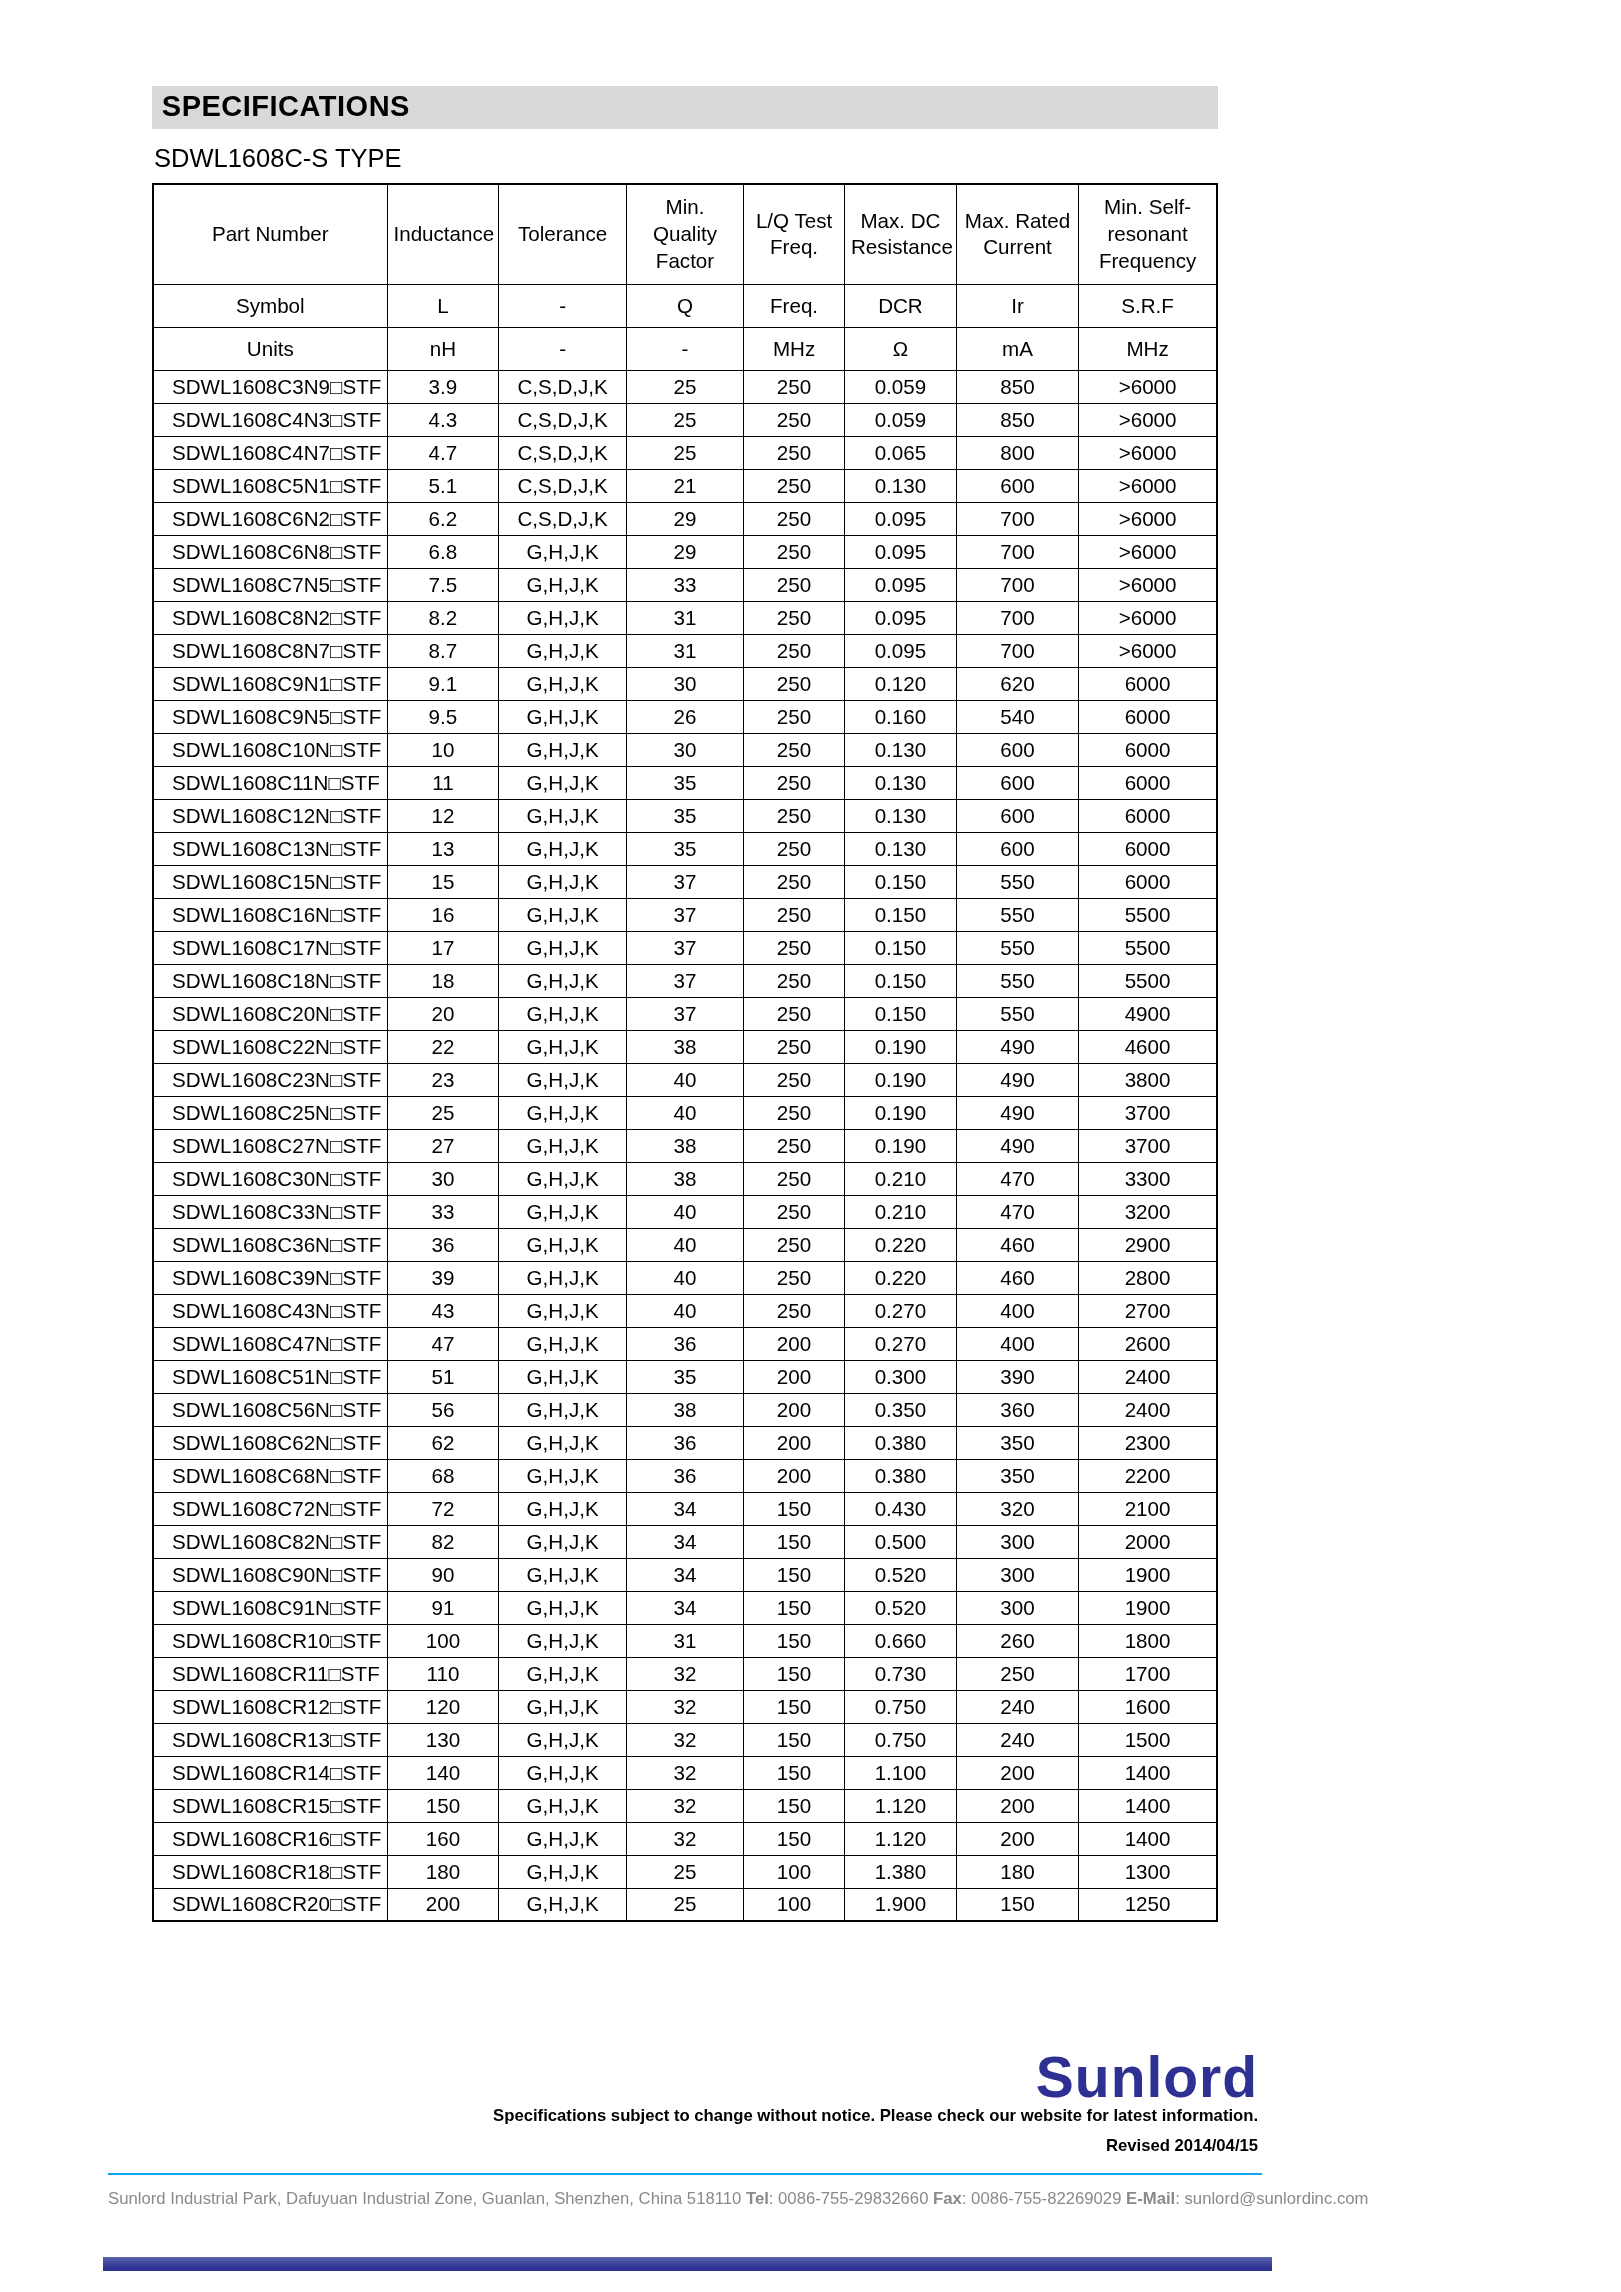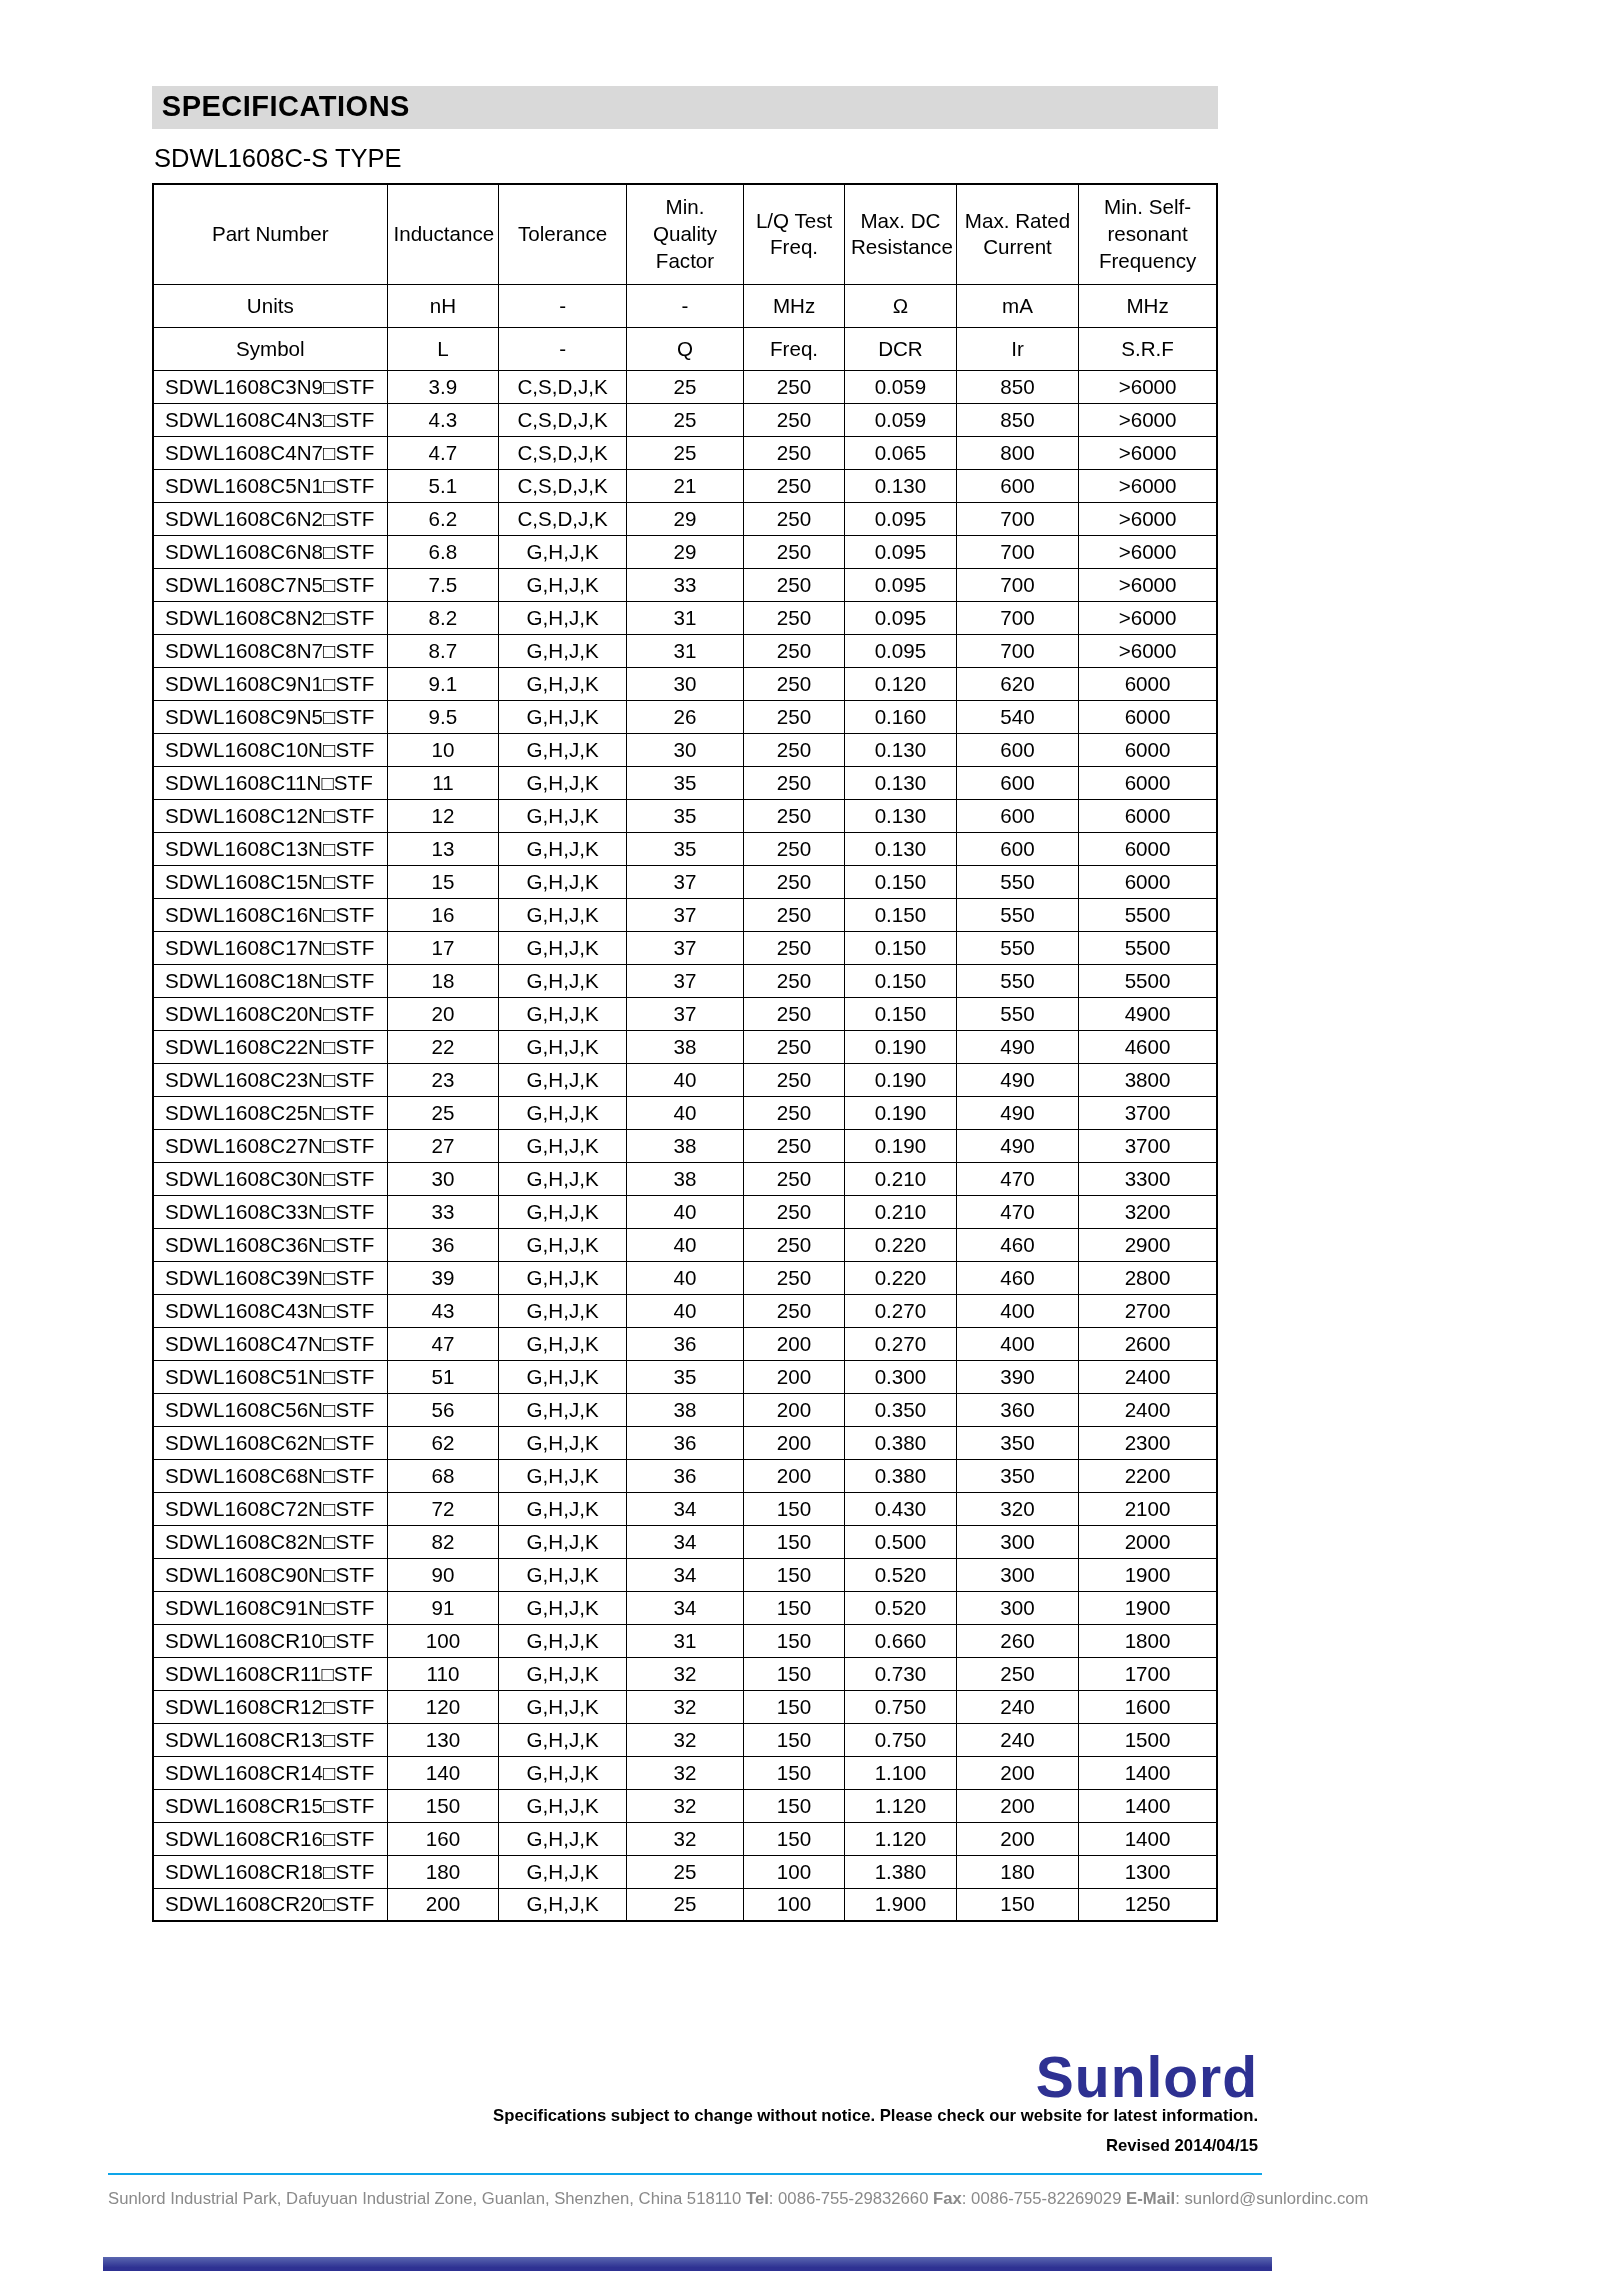--- a/index.html
+++ b/index.html
@@ -56,21 +56,21 @@
     font-size:20.6px;
   }
   table.spec tbody td{
     height:33px;
     font-size:20.6px;
     padding:0 3.9px;
     white-space:nowrap;
   }
   table.spec tbody td.part{
     text-align:left;
-    padding-left:11px;
+    padding-left:18px;
   }
   
   .footer{
     position:absolute;
     left:108px;
     right:113px;
     top:2049px;
   }
   .footer-top{
     display:flex;
@@ -140,38 +140,38 @@
             <th>Part Number</th>
             <th>Inductance</th>
             <th>Tolerance</th>
             <th>Min. Quality Factor</th>
             <th>L/Q Test Freq.</th>
             <th>Max. DC Resistance</th>
             <th>Max. Rated Current</th>
             <th>Min. Self-resonant Frequency</th>
           </tr>
         <tr class="meta">
+            <td>Symbol</td>
+            <td>L</td>
+            <td>-</td>
+            <td>Q</td>
+            <td>Freq.</td>
+            <td>DCR</td>
+            <td>Ir</td>
+            <td>S.R.F</td>
+          </tr>
+        <tr class="meta">
             <td>Units</td>
             <td>nH</td>
             <td>-</td>
             <td>-</td>
             <td>MHz</td>
             <td>Ω</td>
             <td>mA</td>
             <td>MHz</td>
-          </tr>
-        <tr class="meta">
-            <td>Symbol</td>
-            <td>L</td>
-            <td>-</td>
-            <td>Q</td>
-            <td>Freq.</td>
-            <td>DCR</td>
-            <td>Ir</td>
-            <td>S.R.F</td>
           </tr>
       </thead>
       <tbody>
           <tr>
             <td class="part">SDWL1608C3N9□STF</td>
             <td>3.9</td>
             <td>C,S,D,J,K</td>
             <td>25</td>
             <td>250</td>
             <td>0.059</td>

